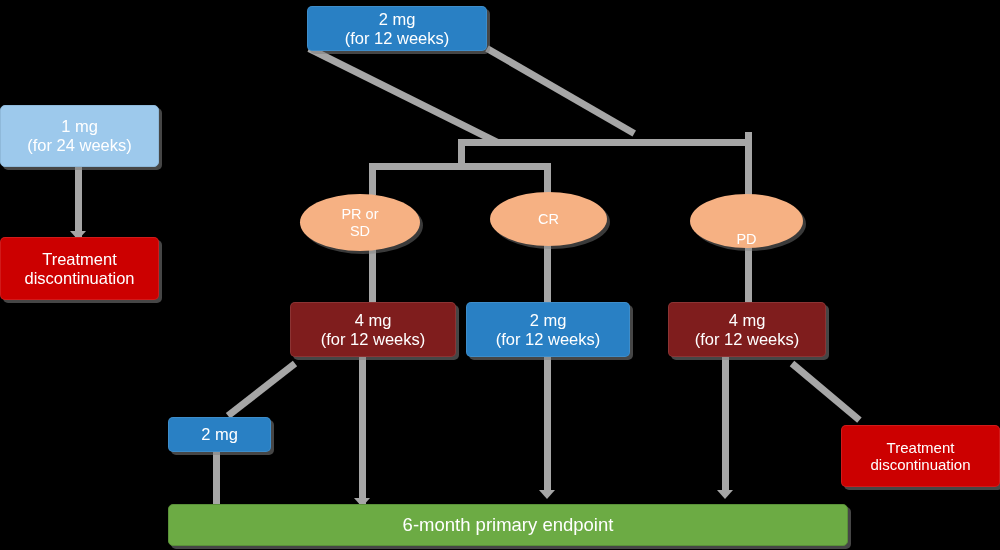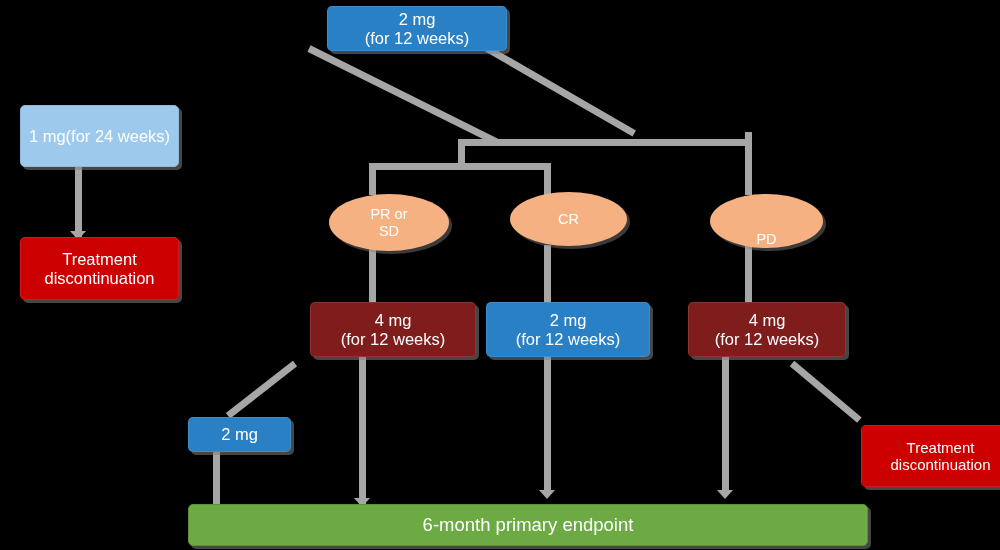--- a/index.html
+++ b/index.html
@@ -15,21 +15,20 @@
   .node{
     position:absolute;
     box-sizing:border-box;
     display:flex;
     align-items:center;
     justify-content:center;
     text-align:center;
     color:#ffffff;
     line-height:1.15;
     z-index:3;
-    margin-left:20px;
   }
   .box{
     border-radius:5px;
     border:1px solid rgba(255,255,255,.10);
     box-shadow:3px 3px 0 rgba(128,128,128,.55);
   }
   .blue-bright{background:#2980c4;}
   .blue-dark{background:#7f1d1d;}
   .blue-light{background:#9dc9ec;border:1px solid #8fb9da;}
   .red{background:#cc0000;}
@@ -105,31 +104,31 @@
   <div class="diag" style="left:792px;top:360px;width:88px;transform:rotate(40deg);"></div>
 
   <div class="conn vline" style="left:75px;top:165px;height:73px;"></div>
   <div class="arrow" style="left:70px;top:231px;"></div>
 
   <div class="node box blue-bright t16" style="left:307px;top:6px;width:180px;height:45px;flex-direction:column;">
     <span>2 mg</span>
     <span>(for 12 weeks)</span>
   </div>
 
-  <div class="node box blue-light t16" style="left:0px;top:105px;width:159px;height:62px;">
+  <div class="node box blue-light t16" style="left:0px;top:105px;width:159px;height:62px;flex-direction:column;">
     <span>1 mg</span>
     <span>(for 24 weeks)</span>
   </div>
 
   <div class="node box red t16" style="left:0px;top:237px;width:159px;height:63px;flex-direction:column;">
     <span>Treatment</span>
     <span>discontinuation</span>
   </div>
 
-  <div class="node ellipse t14" style="left:309px;top:194px;width:120px;height:57px;flex-direction:column;">
+  <div class="node ellipse t14" style="left:300px;top:194px;width:120px;height:57px;flex-direction:column;">
     <span>PR or</span>
     <span>SD</span>
   </div>
 
   <div class="node ellipse t14" style="left:490px;top:192px;width:117px;height:54px;">
     <span>CR</span>
   </div>
 
   <div class="node ellipse t14" style="left:690px;top:194px;width:113px;height:54px;align-items:flex-end;">
     <span>PD</span>

